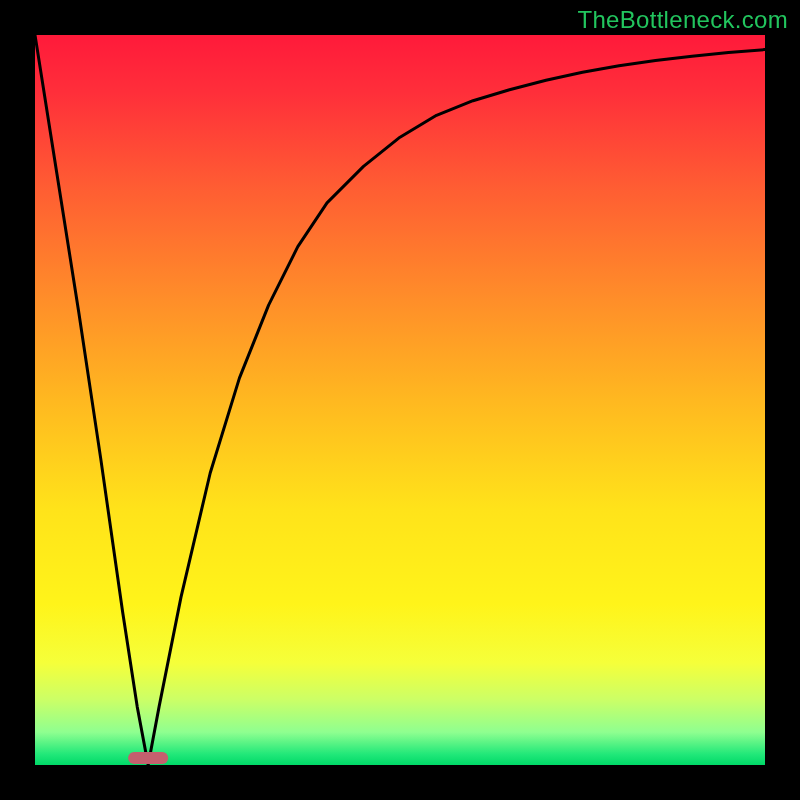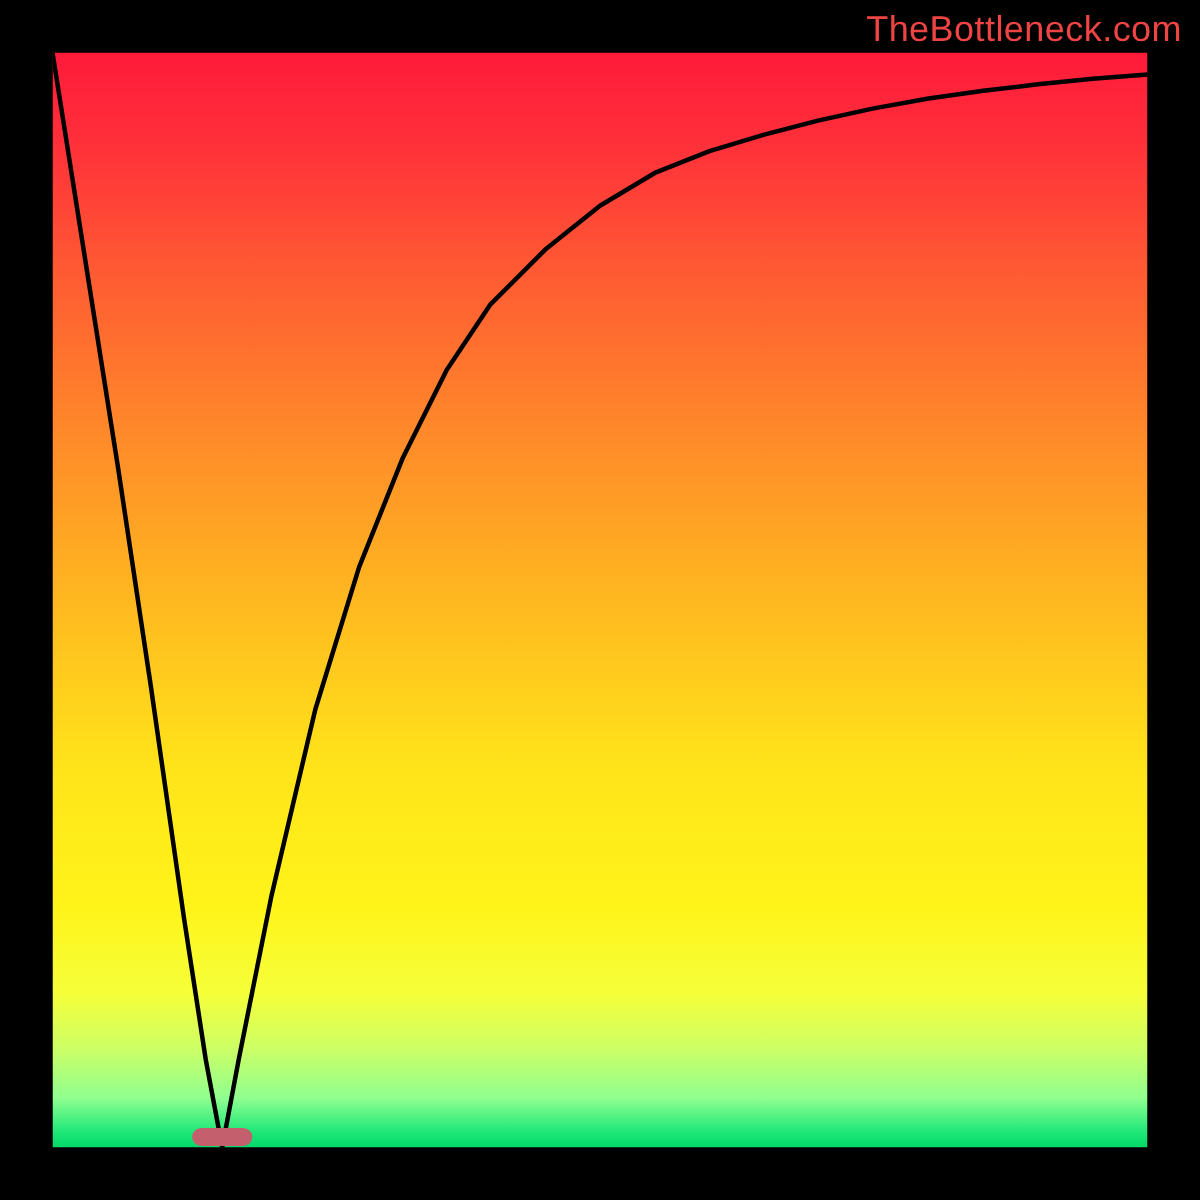--- a/index.html
+++ b/index.html
@@ -21,21 +21,21 @@
     position: absolute;
     left: 35px;
     top: 35px;
     width: 730px;
     height: 730px;
   }
   .watermark {
     position: absolute;
     top: 6px;
     right: 12px;
-    color: #ef4444;
+    color: #22c55e;
     font-size: 24px;
     font-weight: 500;
     letter-spacing: 0.3px;
     user-select: none;
     text-align: center;
   }
   svg {
     display: block;
   }
 </style>

